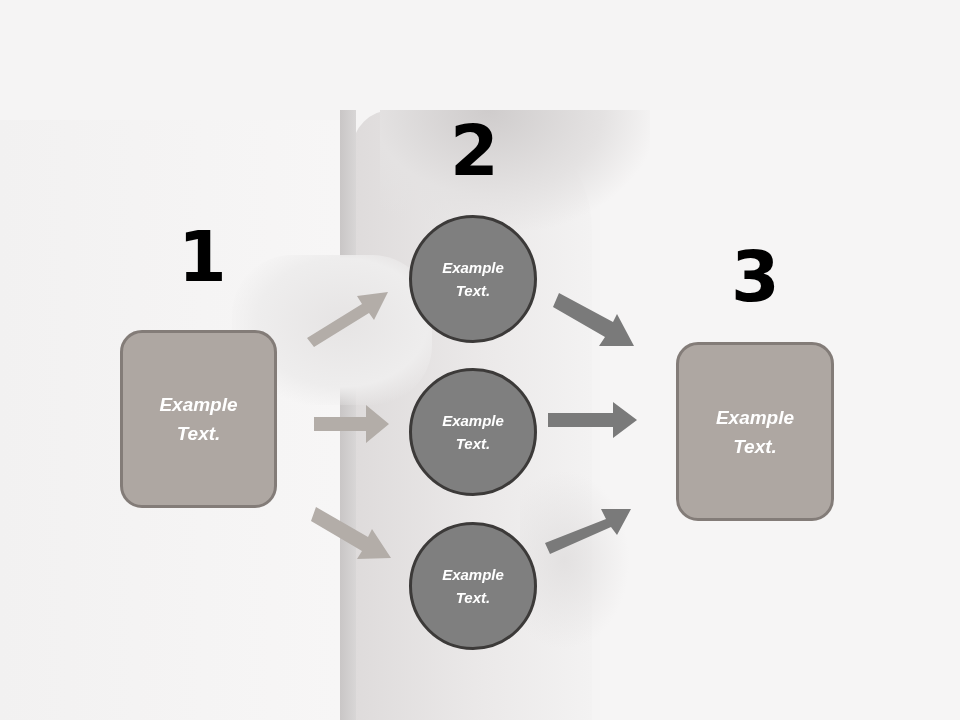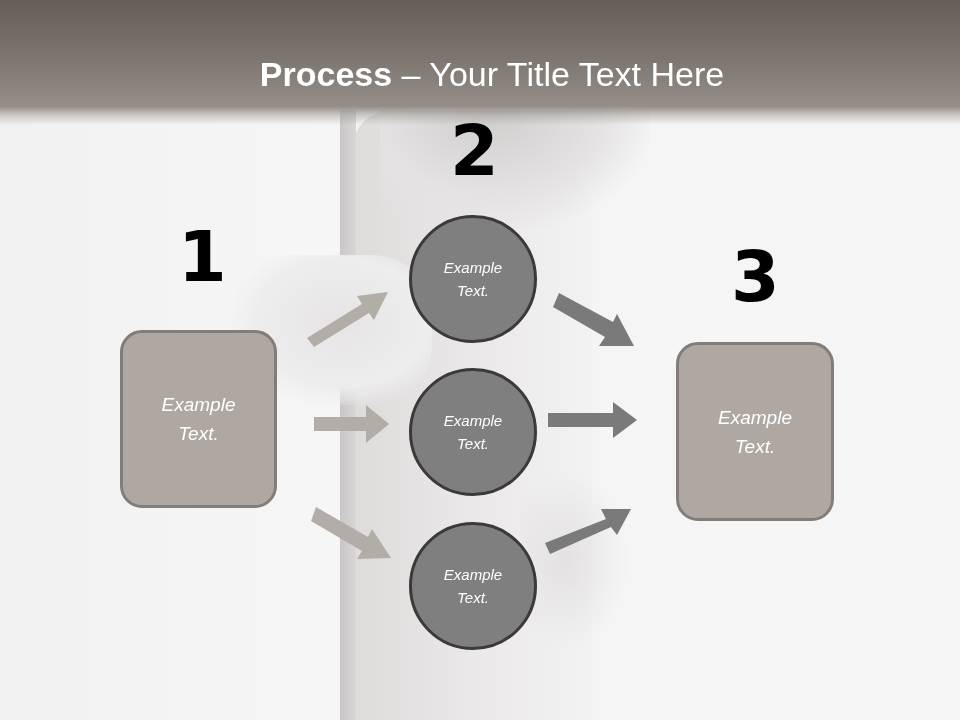--- a/index.html
+++ b/index.html
@@ -18,21 +18,21 @@
   
   .header { position: absolute; left: 0; top: 0; width: 960px; height: 125px; background: linear-gradient(180deg,#655d58 0%,#7b746f 45%,#948d88 85%,rgba(160,154,150,0.5) 92%,rgba(245,244,244,0) 100%); }
   .title { position: absolute; left: 0; top: 52px; width: 984px; text-align: center; color: #ffffff; font-size: 34px; line-height: 44px; white-space: nowrap; }
   .title .strong { font-weight: bold; }
 
   
   .step-num { position: absolute; font-size: 70px; font-weight: bold; color: #000; line-height: 1; font-family: "DejaVu Sans", sans-serif; }
 
   
   .box { position: absolute; width: 154px; height: 176px; background: #aea7a2; border: 3px solid #837c78; border-radius: 22px; box-sizing: border-box; display: flex; flex-direction: column; justify-content: center; align-items: center; }
-  .box span, .circle span { color: #ffffff; font-style: italic; font-weight: normal; text-align: left; display: block; }
+  .box span, .circle span { color: #ffffff; font-style: italic; font-weight: bold; text-align: left; display: block; }
   .box span { font-size: 19px; line-height: 29px; }
 
   
   .circle { position: absolute; width: 128px; height: 128px; border-radius: 50%; background: #7f7f7f; border: 3px solid #3c3a39; box-sizing: border-box; display: flex; flex-direction: column; justify-content: center; align-items: center; }
   .circle span { font-size: 15px; line-height: 23px; }
 
   svg.arrows { position: absolute; left: 0; top: 0; width: 960px; height: 720px; pointer-events: none; }
 </style>
 </head>
 <body>
@@ -40,25 +40,20 @@
 <div class="slide">
 
   <div class="bg-left-wall"></div>
   <div class="bg-right"></div>
   <div class="bg-body"></div>
   <div class="bg-door-edge"></div>
   <div class="bg-hair"></div>
   <div class="bg-hand"></div>
   <div class="bg-elbow"></div>
 
-  <div class="header">
-    <div class="title">
-      <span class="strong">Process</span><span> – Your Title Text Here</span>
-    </div>
-  </div>
 
   <svg class="arrows" viewBox="0 0 960 720">
 
     <g fill="#b3ada8">
       <polygon points="307,338 362,304 357,296 388,292 374,320 369,313 314,347"></polygon>
     </g>
     <g fill="#b3ada8">
       <polygon points="314,417 366,417 366,405 389,424 366,443 366,431 314,431"></polygon>
     </g>
     <g fill="#b3ada8">

